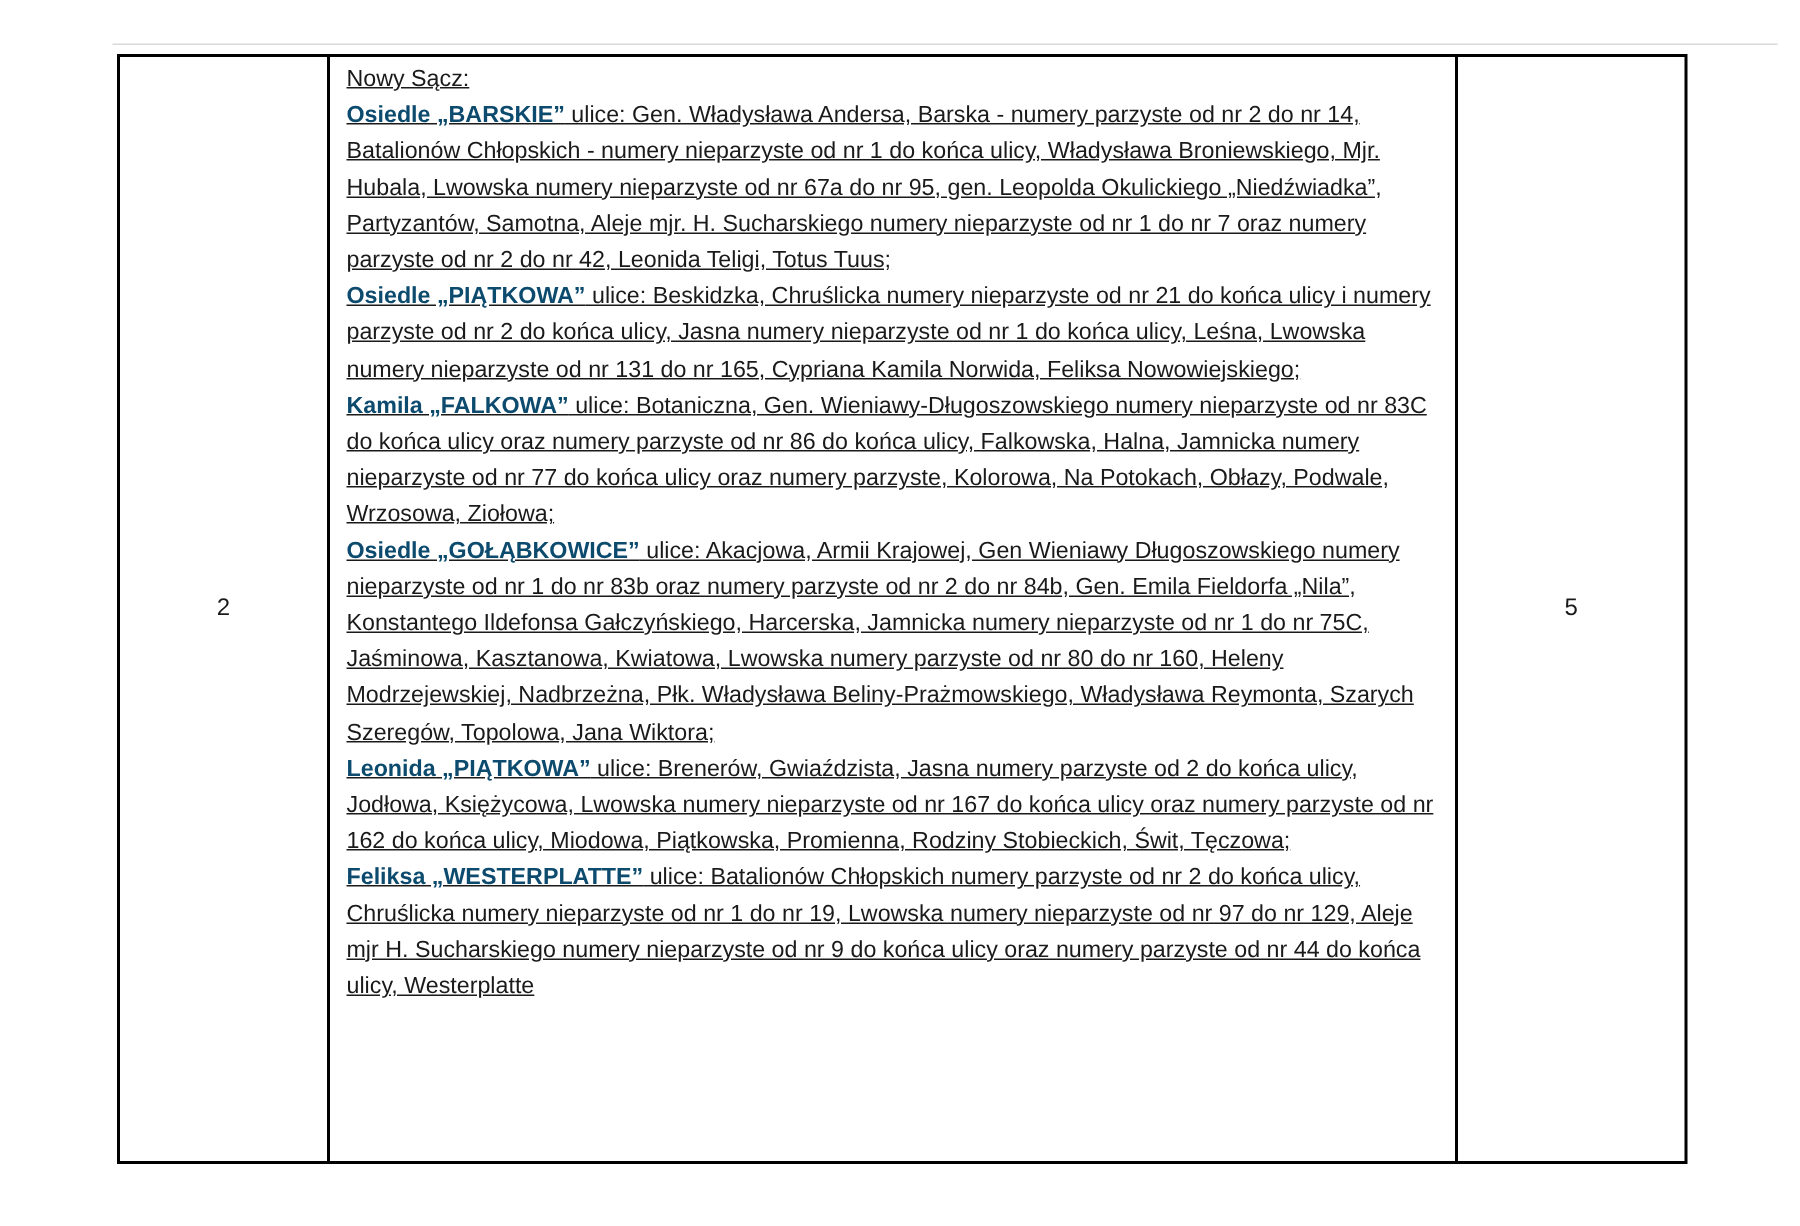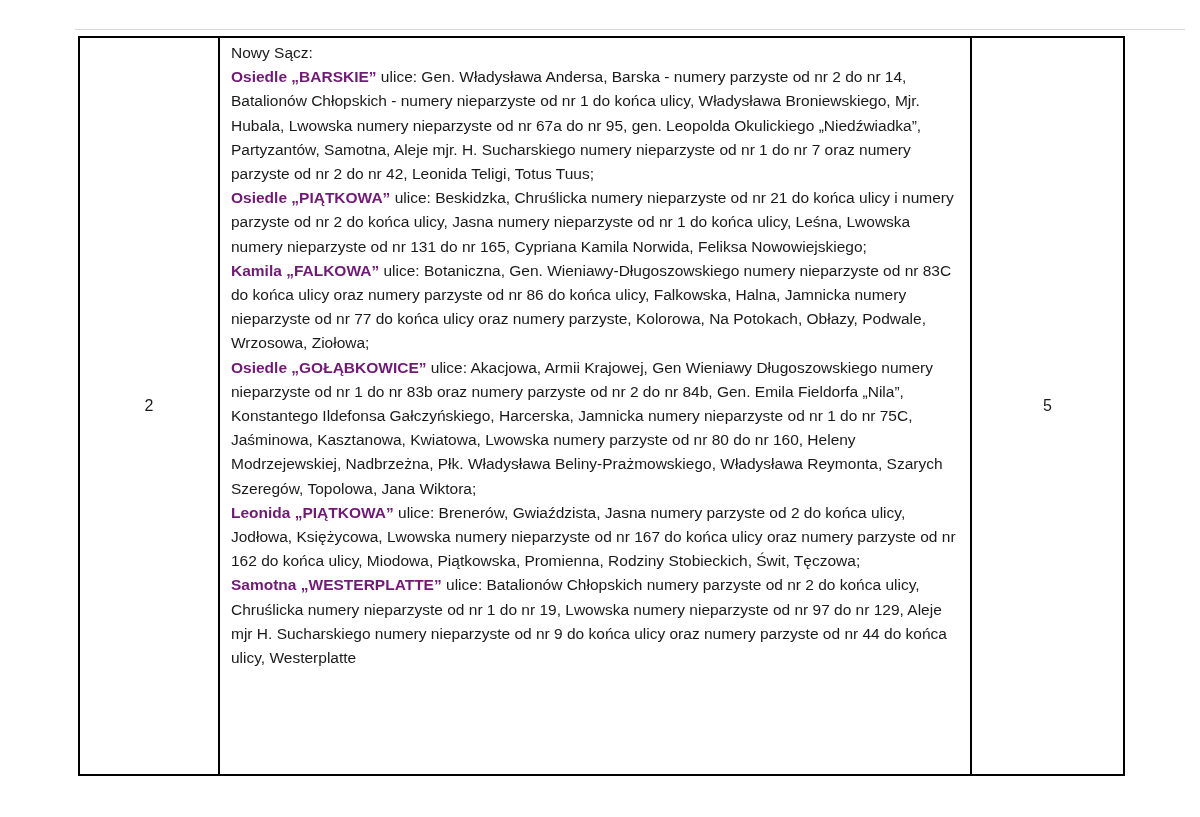--- a/index.html
+++ b/index.html
@@ -44,34 +44,35 @@
     justify-content: center;
   }
   .cell-mid {
     flex: 1;
     border-right: 2px solid #000000;
     padding: 3px 8px 0 11px;
     font-size: 15.5px;
     line-height: 24.2px;
     color: #1a1a1a;
     overflow: hidden;
+    text-decoration: underline;
   }
   .cell-right {
     width: 151px;
     display: flex;
     align-items: center;
     justify-content: center;
   }
   .num {
     font-size: 16px;
     color: #1a1a1a;
   }
   .para b {
     font-weight: bold;
-    color: #701a75;
+    color: #0c4a6e;
     margin-top: 21px;
   }
 </style>
 </head>
 <body>
 
 <div class="prev-row-artifact"></div>
 
 <div class="doc-table">
 
@@ -80,21 +81,21 @@
   </div>
 
   <div class="cell cell-mid">
     <div class="para">Nowy Sącz:</div>
     <div id="districts-content">
         <div class="para"><b>Osiedle „BARSKIE”</b> ulice: Gen. Władysława Andersa, Barska - numery parzyste od nr 2 do nr 14, Batalionów Chłopskich - numery nieparzyste od nr 1 do końca ulicy, Władysława Broniewskiego, Mjr. Hubala, Lwowska numery nieparzyste od nr 67a do nr 95, gen. Leopolda Okulickiego „Niedźwiadka”, Partyzantów, Samotna, Aleje mjr. H. Sucharskiego numery nieparzyste od nr 1 do nr 7 oraz numery parzyste od nr 2 do nr 42, Leonida Teligi, Totus Tuus;</div>
         <div class="para"><b>Osiedle „PIĄTKOWA”</b> ulice: Beskidzka, Chruślicka numery nieparzyste od nr 21 do końca ulicy i numery parzyste od nr 2 do końca ulicy, Jasna numery nieparzyste od nr 1 do końca ulicy, Leśna, Lwowska numery nieparzyste od nr 131 do nr 165, Cypriana Kamila Norwida, Feliksa Nowowiejskiego;</div>
         <div class="para"><b>Kamila „FALKOWA”</b> ulice: Botaniczna, Gen. Wieniawy-Długoszowskiego numery nieparzyste od nr 83C do końca ulicy oraz numery parzyste od nr 86 do końca ulicy, Falkowska, Halna, Jamnicka numery nieparzyste od nr 77 do końca ulicy oraz numery parzyste, Kolorowa, Na Potokach, Obłazy, Podwale, Wrzosowa, Ziołowa;</div>
         <div class="para"><b>Osiedle „GOŁĄBKOWICE”</b> ulice: Akacjowa, Armii Krajowej, Gen Wieniawy Długoszowskiego numery nieparzyste od nr 1 do nr 83b oraz numery parzyste od nr 2 do nr 84b, Gen. Emila Fieldorfa „Nila”, Konstantego Ildefonsa Gałczyńskiego, Harcerska, Jamnicka numery nieparzyste od nr 1 do nr 75C, Jaśminowa, Kasztanowa, Kwiatowa, Lwowska numery parzyste od nr 80 do nr 160, Heleny Modrzejewskiej, Nadbrzeżna, Płk. Władysława Beliny-Prażmowskiego, Władysława Reymonta, Szarych Szeregów, Topolowa, Jana Wiktora;</div>
         <div class="para"><b>Leonida „PIĄTKOWA”</b> ulice: Brenerów, Gwiaździsta, Jasna numery parzyste od 2 do końca ulicy, Jodłowa, Księżycowa, Lwowska numery nieparzyste od nr 167 do końca ulicy oraz numery parzyste od nr 162 do końca ulicy, Miodowa, Piątkowska, Promienna, Rodziny Stobieckich, Świt, Tęczowa;</div>
-        <div class="para"><b>Samotna „WESTERPLATTE”</b> ulice: Batalionów Chłopskich numery parzyste od nr 2 do końca ulicy, Chruślicka numery nieparzyste od nr 1 do nr 19, Lwowska numery nieparzyste od nr 97 do nr 129, Aleje mjr H. Sucharskiego numery nieparzyste od nr 9 do końca ulicy oraz numery parzyste od nr 44 do końca ulicy, Westerplatte</div>
+        <div class="para"><b>Feliksa „WESTERPLATTE”</b> ulice: Batalionów Chłopskich numery parzyste od nr 2 do końca ulicy, Chruślicka numery nieparzyste od nr 1 do nr 19, Lwowska numery nieparzyste od nr 97 do nr 129, Aleje mjr H. Sucharskiego numery nieparzyste od nr 9 do końca ulicy oraz numery parzyste od nr 44 do końca ulicy, Westerplatte</div>
       </div>
   </div>
 
   <div class="cell cell-right">
     <span class="num">5</span>
   </div>
 
 </div>
 
 </body></html>

